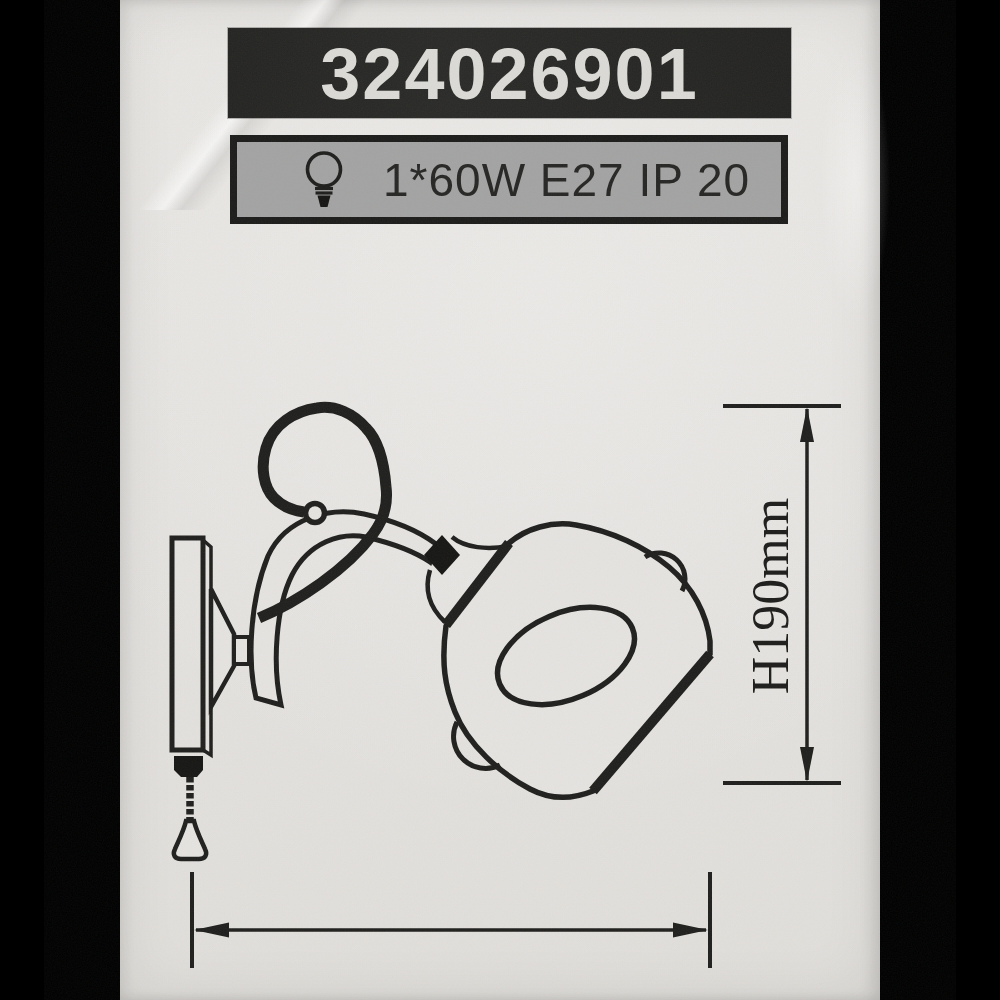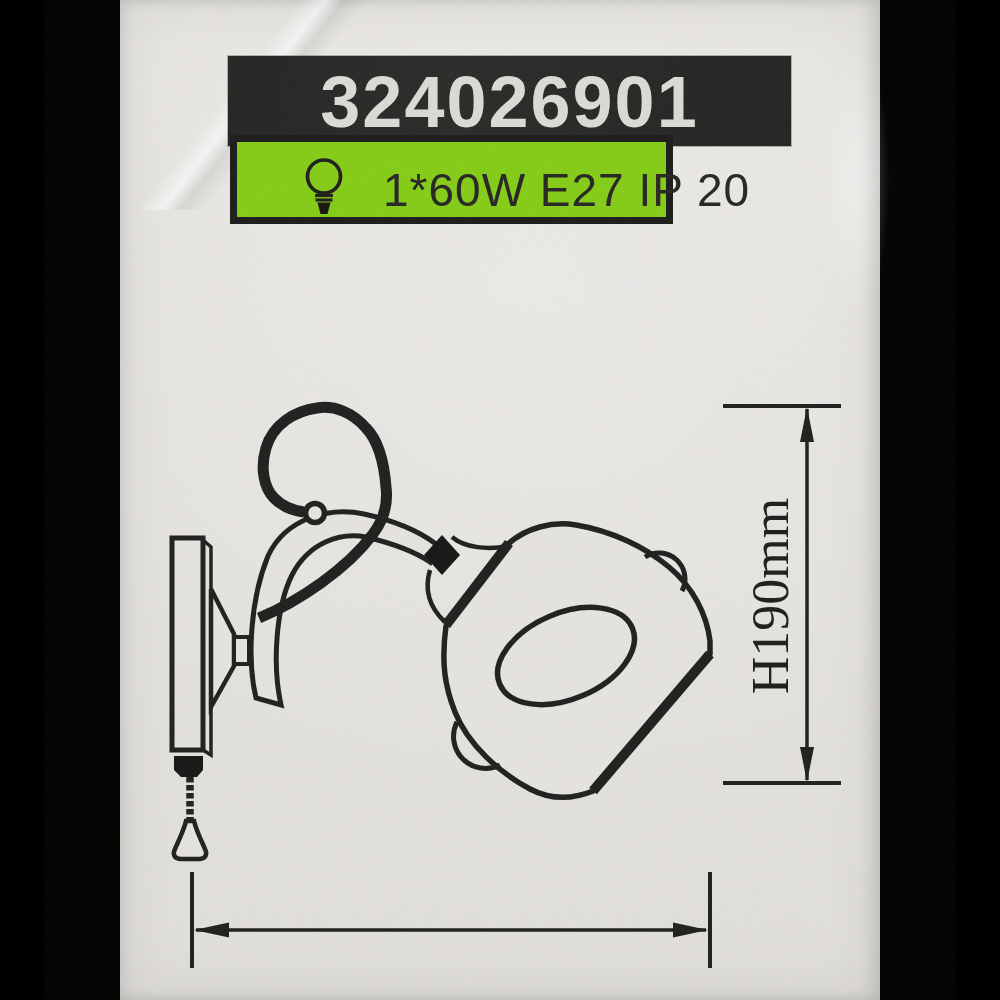--- a/index.html
+++ b/index.html
@@ -35,30 +35,29 @@
     position:absolute;left:700px;top:40px;width:70px;height:280px;border-radius:50%;
     background:radial-gradient(closest-side, rgba(255,255,255,.38), rgba(255,255,255,0));
     pointer-events:none;
   }
   .noise{position:absolute;inset:0;opacity:.06;pointer-events:none;}
   .code-box{
     position:absolute;left:228px;top:28px;width:563px;height:90px;
     background:linear-gradient(90deg,#242422 0%,#2a2a28 40%,#232321 100%);
     display:flex;align-items:center;justify-content:center;
     box-shadow:0 0 0 1px rgba(0,0,0,.25);
-    margin-top:28px;
   }
   .code-text{
     color:var(--codetext);font-size:72px;font-weight:700;letter-spacing:2px;
     font-family:"Liberation Sans",sans-serif;line-height:1;padding-top:2px;
   }
   .spec-box{
-    position:absolute;left:230px;top:135px;width:443px;height:89px;
-    border:7px solid #1c1c1a;background:#84cc16;box-sizing:border-box;
-    display:flex;align-items:flex-end;
+    position:absolute;left:230px;top:135px;width:558px;height:89px;
+    border:7px solid #1c1c1a;background:#a3a3a3;box-sizing:border-box;
+    display:flex;align-items:center;
   }
   .bulb{margin-left:62px;flex:0 0 auto;}
   .spec-text{
     margin-left:34px;font-size:46px;color:#262624;letter-spacing:1px;
     font-family:"Liberation Sans",sans-serif;white-space:nowrap;
   }
   .dim-label{
     position:absolute;color:#1d1d1b;
     font-family:"Liberation Serif","DejaVu Serif",serif;
     font-size:52px;line-height:1;white-space:nowrap;

